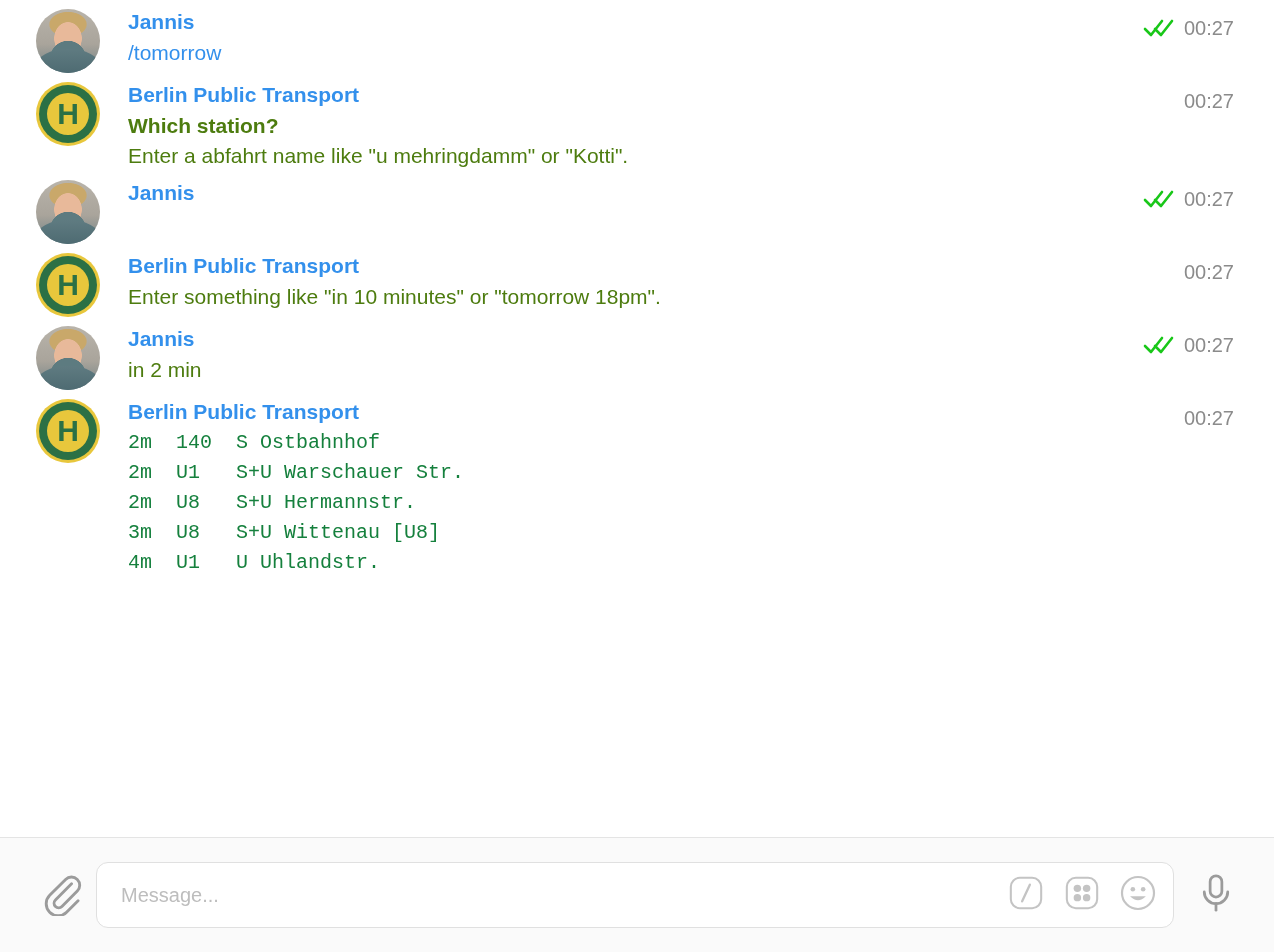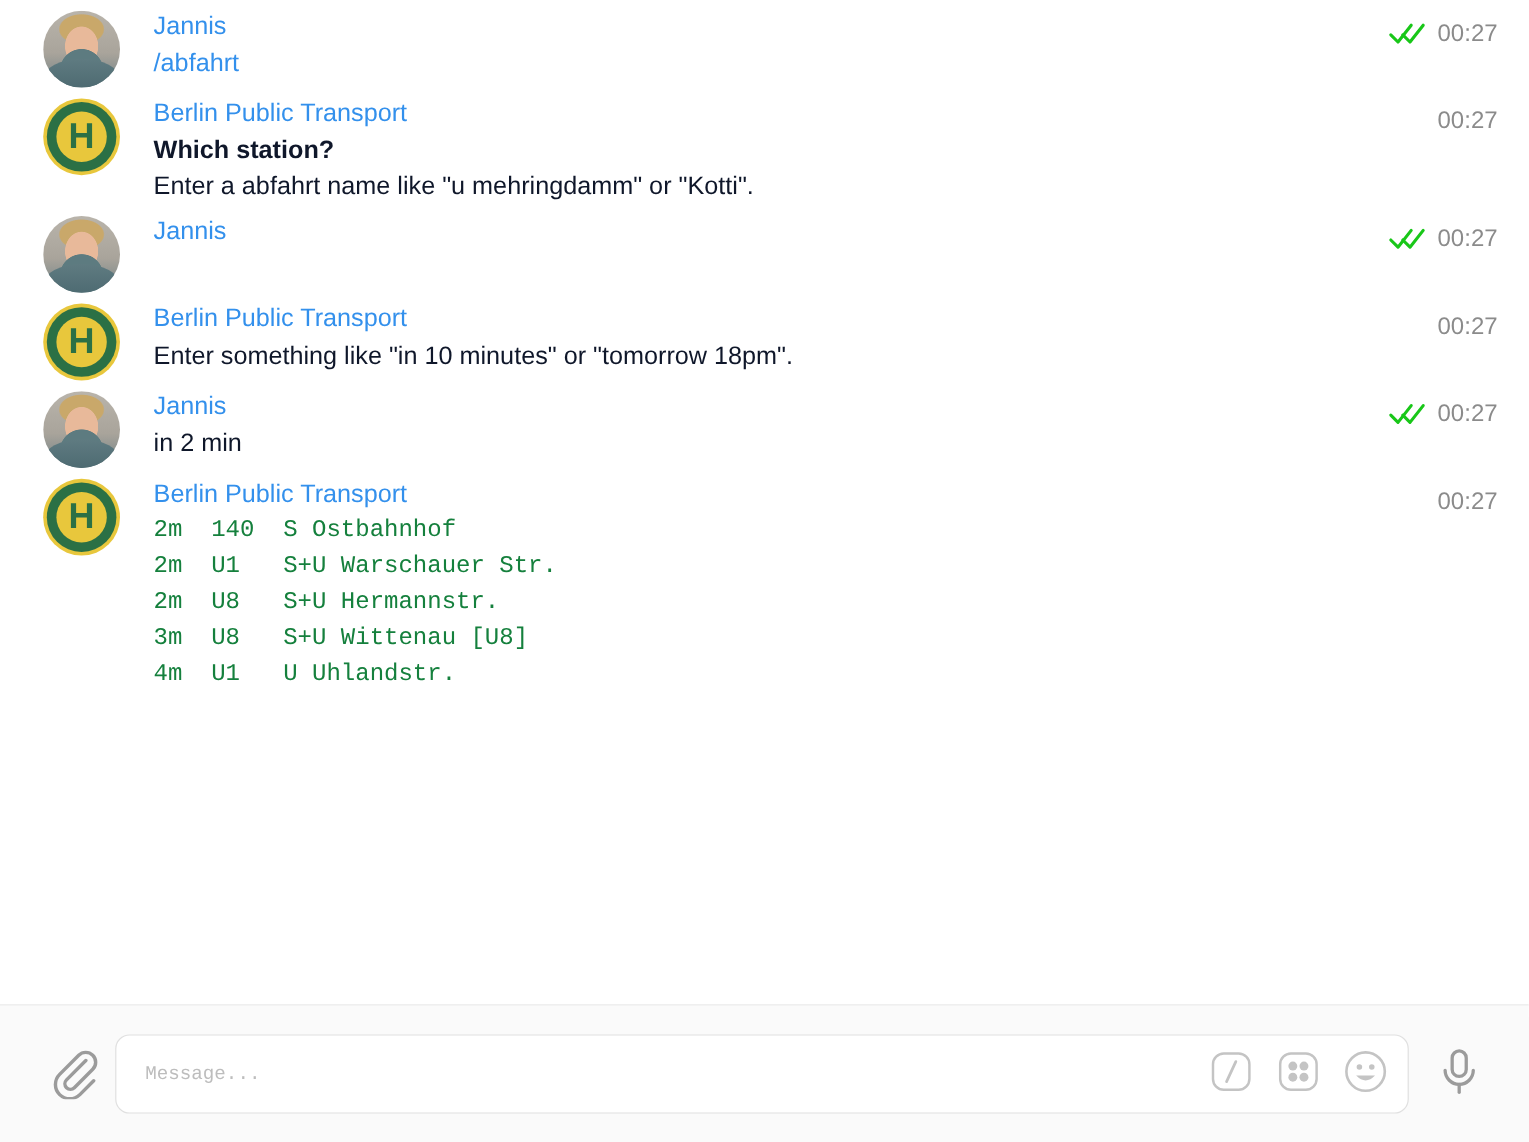--- a/index.html
+++ b/index.html
@@ -104,28 +104,28 @@
 
   .bubble {
     flex: 1 1 auto;
     min-width: 0;
     padding-right: 0;
   }
 
   .sender {
     color: #3390ec;
     font-size: 21px;
-    font-weight: normal;
+    font-weight: bold;
     line-height: 26px;
     margin: 0 0 3px 0;
     display: inline-block;
   }
 
   .msg-text {
-    color: #0f172a;
+    color: #4d7c0f;
     font-size: 21px;
     line-height: 30px;
     white-space: pre-wrap;
     word-wrap: break-word;
   }
   .msg-text.bold { font-weight: bold; }
   .msg-command {
     color: #3390ec;
     font-size: 21px;
     line-height: 30px;
@@ -148,21 +148,21 @@
     color: #15803d;
     font-size: 20px;
     line-height: 30px;
     white-space: pre;
     margin-top: 0;
   }
 
   
   .meta {
     position: absolute;
-    right: 26px;
+    right: 40px;
     top: 16px;
     display: flex;
     align-items: center;
     gap: 9px;
     white-space: nowrap;
   }
   .checks { display: inline-block; line-height: 0; }
   .time {
     color: #8b8b8b;
     font-size: 20px;
@@ -203,22 +203,22 @@
     display: flex;
     align-items: center;
     padding: 0 14px 0 22px;
     margin-left: 4px;
   }
   .msg-input {
     flex: 1 1 auto;
     border: none;
     outline: none;
     background: transparent;
-    font-family: Liberation Mono, monospace;
-    font-size: 16px;
+    font-family: Liberation Sans, sans-serif;
+    font-size: 20px;
     color: #8b5cf6;
     height: 100%;
   }
   .msg-input::placeholder { color: #bdbdbd; }
 
   .input-icons {
     display: flex;
     align-items: center;
     gap: 14px;
     padding-left: 10px;
@@ -248,21 +248,21 @@
 <div class="app">
 
   <div class="message-list">
 
     <div class="message-row">
       <div class="avatar-slot">
         <div class="avatar avatar-photo"></div>
       </div>
       <div class="bubble">
         <div class="sender">Jannis</div>
-        <div class="msg-command">/abfahrt</div>
+        <div class="msg-command">/tomorrow</div>
       </div>
       <div class="meta">
         <span class="checks">
           <svg width="32" height="20" viewBox="0 0 32 20" fill="none" aria-hidden="true">
             <path d="M2 11 L8 17 L19 3" stroke="#19c719" stroke-width="2.6" stroke-linecap="round" stroke-linejoin="round"></path>
             <path d="M12 11 L18 17 L29 3" stroke="#19c719" stroke-width="2.6" stroke-linecap="round" stroke-linejoin="round"></path>
           </svg>
         </span>
         <span class="time">00:27</span>
       </div>

